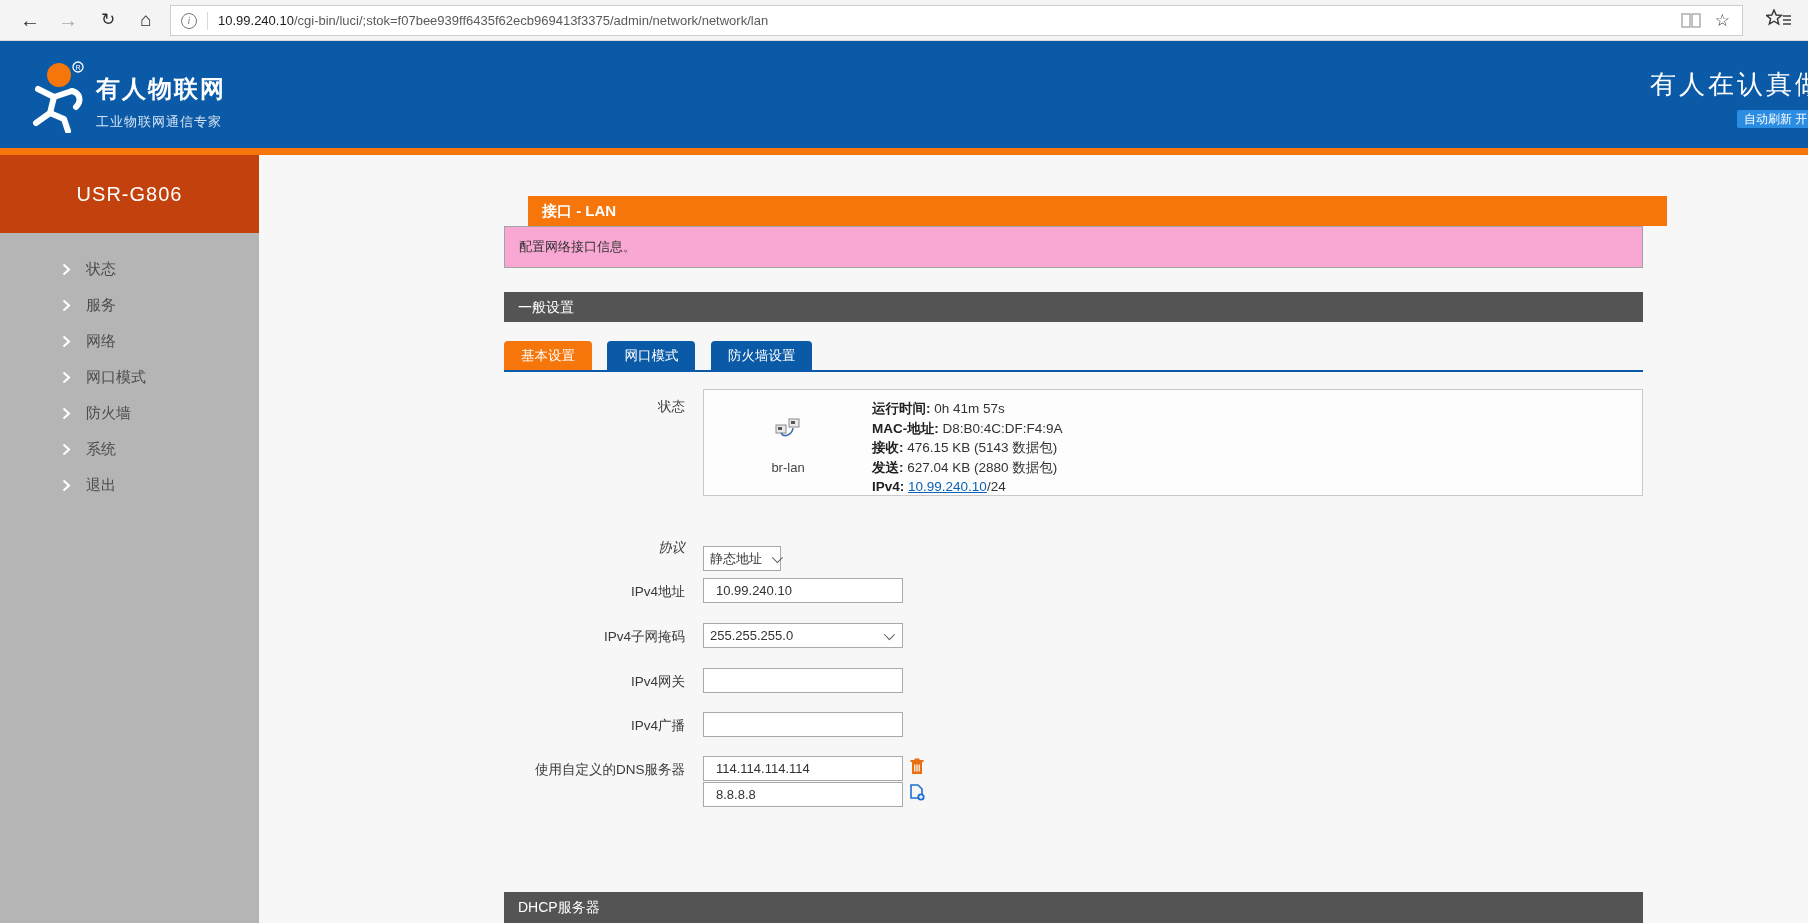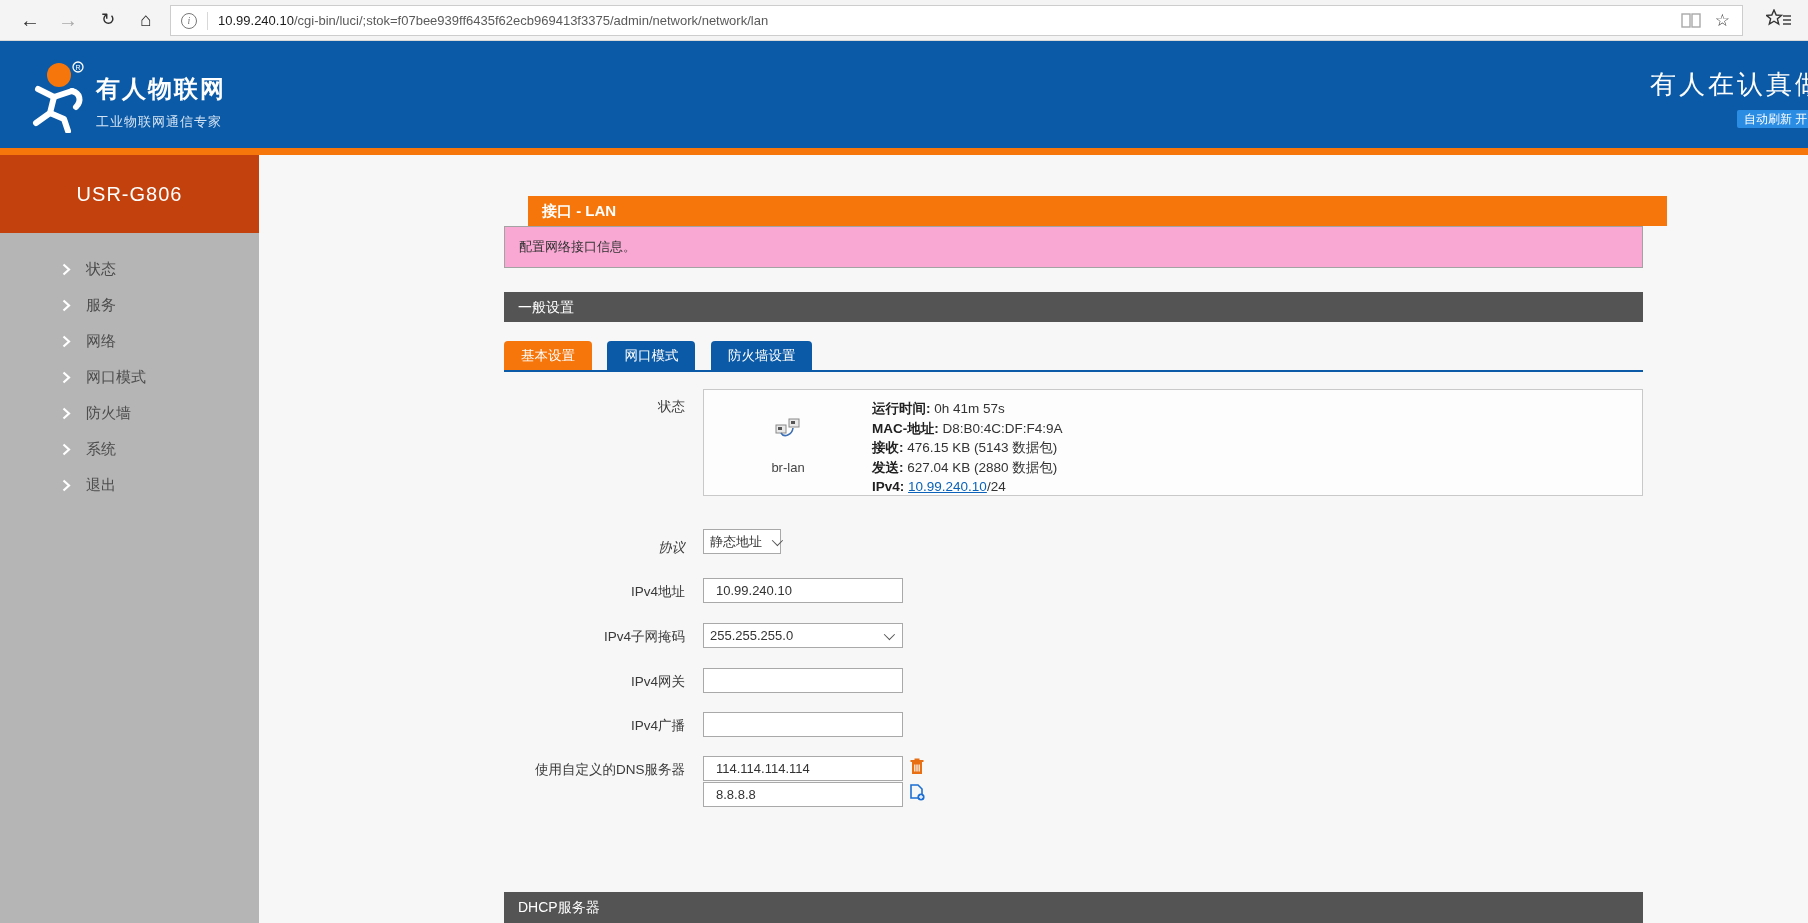--- a/index.html
+++ b/index.html
@@ -218,21 +218,21 @@
       <div class="status-lines">
         <div><b>运行时间:</b> <span>0h 41m 57s</span></div>
         <div><b>MAC-地址:</b> <span>D8:B0:4C:DF:F4:9A</span></div>
         <div><b>接收:</b> <span>476.15 KB (5143 数据包)</span></div>
         <div><b>发送:</b> <span>627.04 KB (2880 数据包)</span></div>
         <div><b>IPv4:</b> <a class="ip-link">10.99.240.10</a><span>/24</span></div>
       </div>
     </div>
 
     <div class="f-label" style="top:150px;font-style:italic;">协议</div>
-    <div class="sel" style="top:140px;">
+    <div class="sel" style="top:157px;">
       <span>静态地址</span>
       <span class="chevron"></span>
     </div>
 
     <div class="f-label" style="top:194px;">IPv4地址</div>
     <input class="txt-input" style="top: 189px;" value="10.99.240.10">
 
     <div class="f-label" style="top:239px;">IPv4子网掩码</div>
     <div class="sel wide" style="top:234px;">
       <span>255.255.255.0</span>

